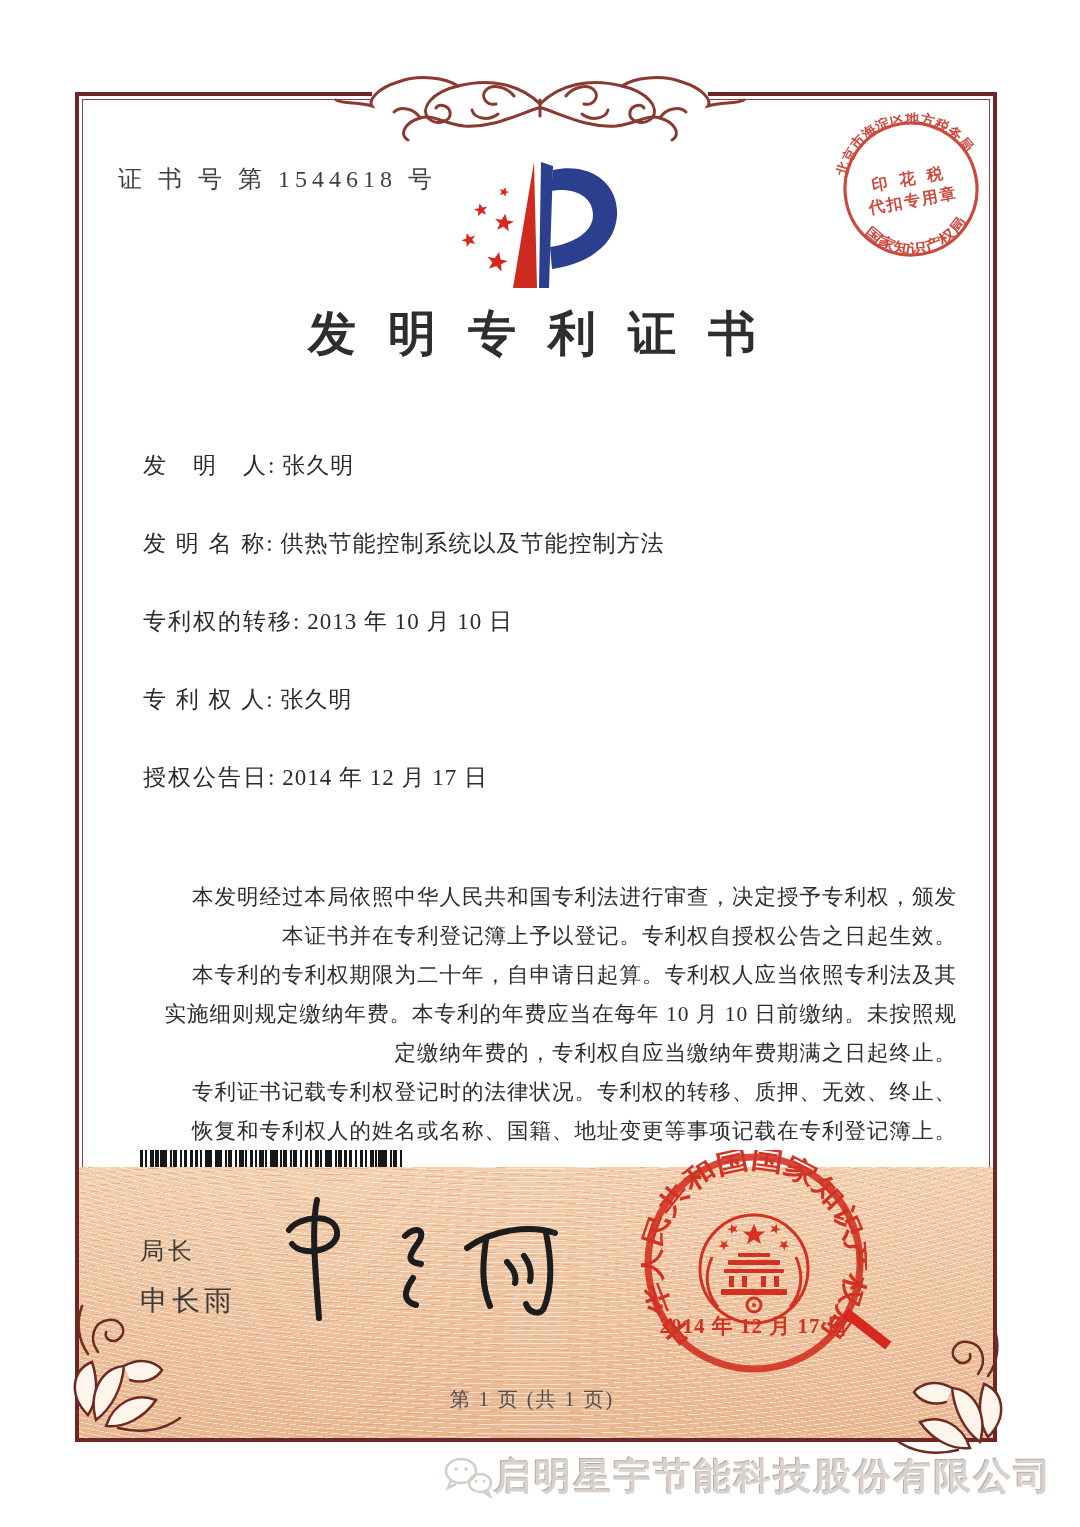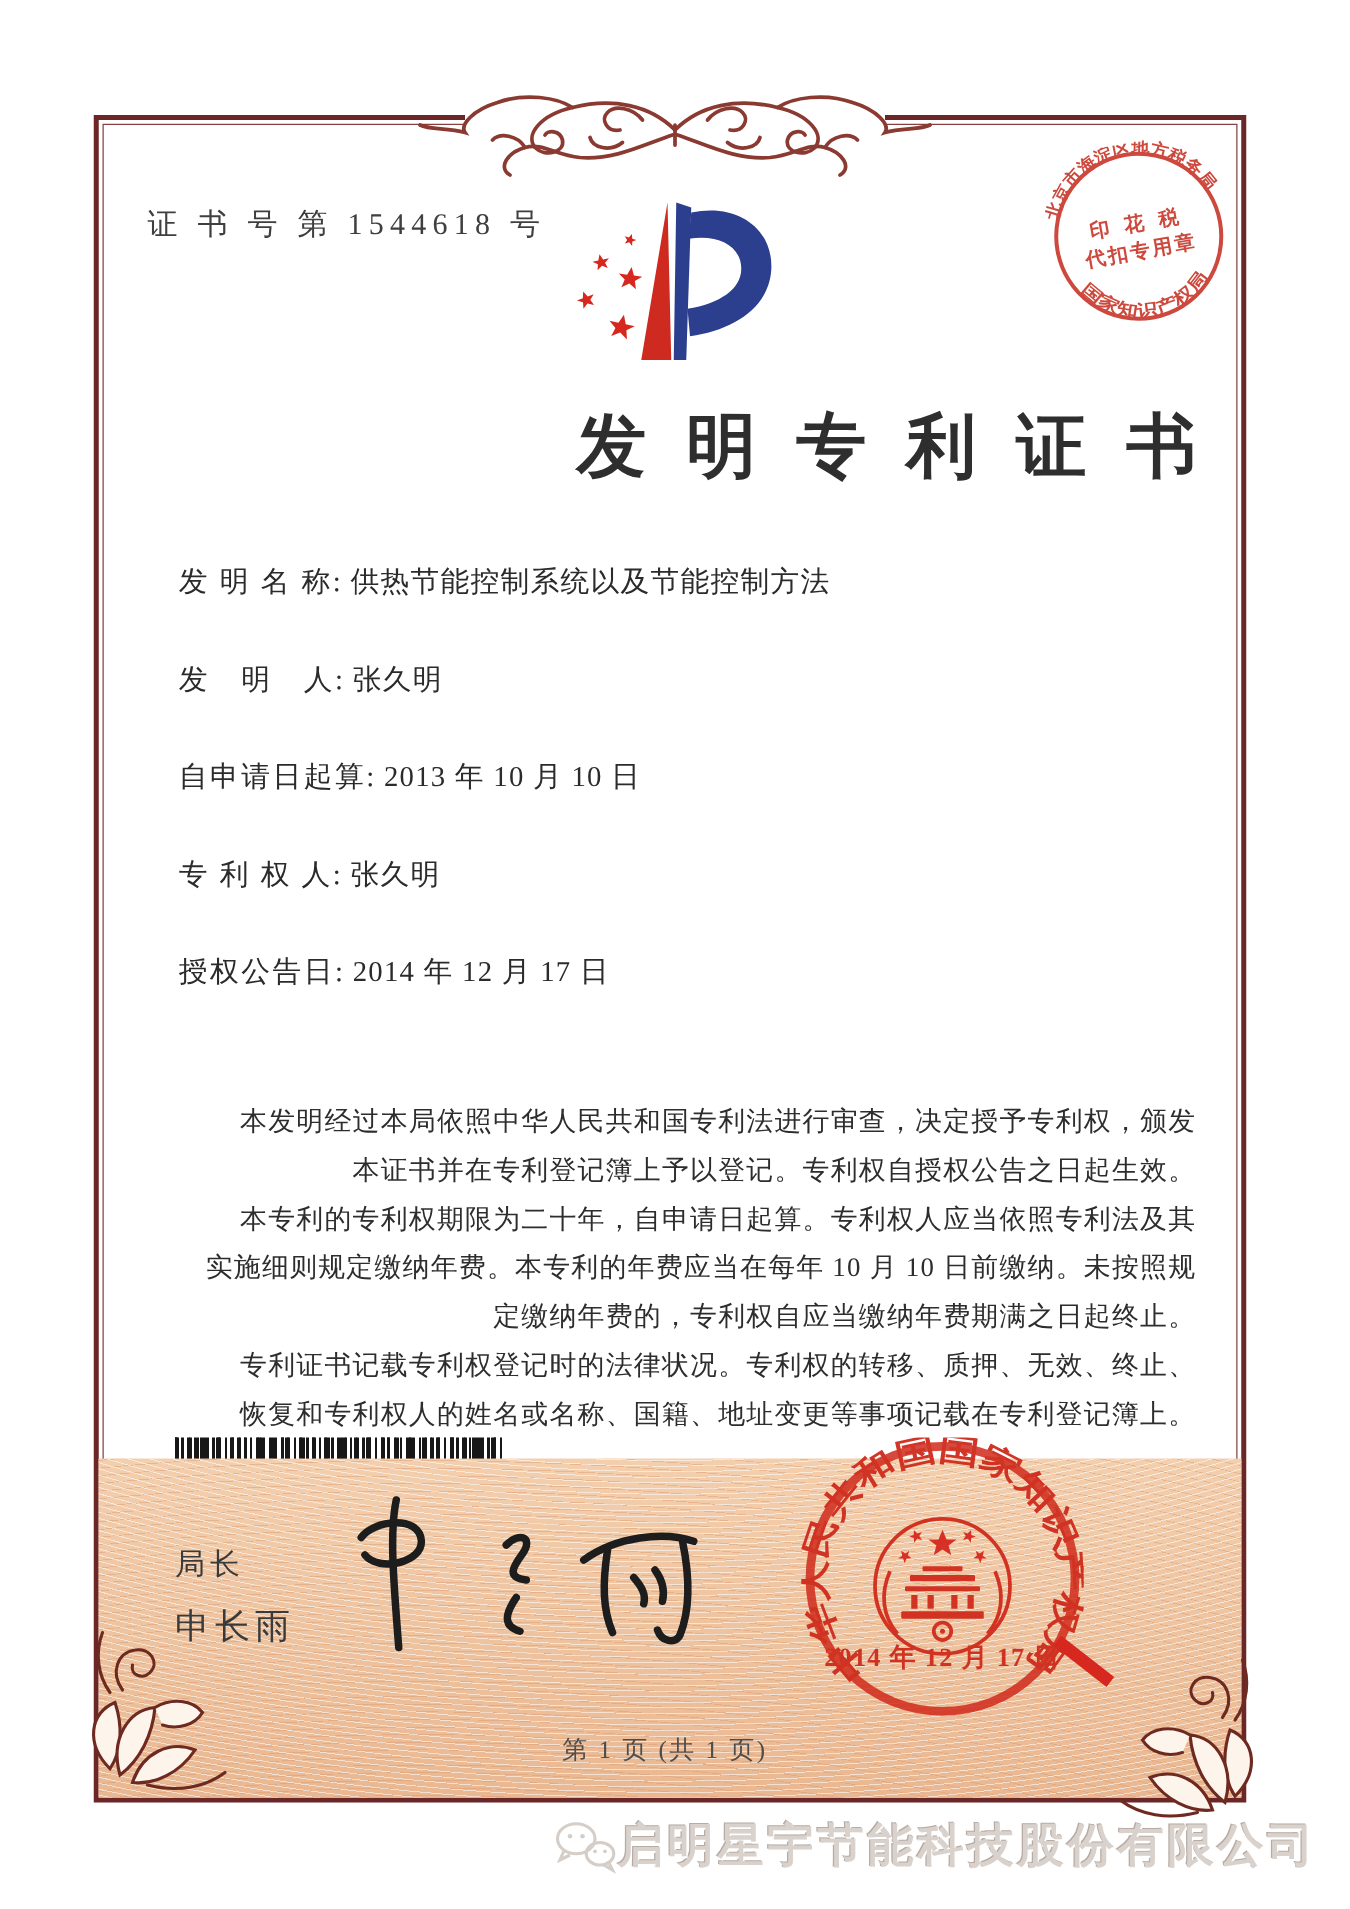--- a/index.html
+++ b/index.html
@@ -21,22 +21,22 @@
   .cert-number{
     position:absolute;left:118px;top:163px;
     font-size:24px;color:#3f3f3f;letter-spacing:5px;
   }
   .logo{position:absolute;left:452px;top:150px;width:182px;height:152px;}
   .tax-stamp{
     position:absolute;left:836px;top:114px;width:150px;height:150px;
     transform:rotate(-10deg);opacity:.92;
   }
   .title{
-    position:absolute;left:75px;top:320px;width:914px;
-    text-align:right;font-size:56px;font-weight:700;color:#2e2e2e;
+    position:absolute;left:75px;top:302px;width:914px;
+    text-align:center;font-size:48px;font-weight:700;color:#2e2e2e;
     letter-spacing:32px;text-indent:32px;
   }
   
   .fields{position:absolute;left:143px;top:452px;width:800px;}
   .field-row{margin-bottom:50px;font-size:23px;line-height:28px;color:#2b2b2b;}
   .field-label{letter-spacing:2px;}
   .field-value{letter-spacing:1px;}
   
   .body-text{
     position:absolute;left:143px;top:878px;width:814px;
@@ -142,29 +142,29 @@
     <path id="taxBot" d="M -53 35 A 63 63 0 0 0 53 35" fill="none"></path>
     <text font-size="13.5" fill="#c93a2e" font-weight="bold">
       <textPath href="#taxBot" textLength="118" lengthAdjust="spacingAndGlyphs">国家知识产权局</textPath>
     </text>
   </svg>
 
   <div class="title">发明专利证书</div>
 
   <div class="fields">
     <div class="field-row">
+      <span class="field-label">发　明　人:</span>
+      <span class="field-value">张久明</span>
+    </div>
+    <div class="field-row">
       <span class="field-label">发 明 名 称:</span>
       <span class="field-value">供热节能控制系统以及节能控制方法</span>
     </div>
     <div class="field-row">
-      <span class="field-label">发　明　人:</span>
-      <span class="field-value">张久明</span>
-    </div>
-    <div class="field-row">
-      <span class="field-label">自申请日起算:</span>
+      <span class="field-label">专利权的转移:</span>
       <span class="field-value">2013 年 10 月 10 日</span>
     </div>
     <div class="field-row">
       <span class="field-label">专 利 权 人:</span>
       <span class="field-value">张久明</span>
     </div>
     <div class="field-row">
       <span class="field-label">授权公告日:</span>
       <span class="field-value">2014 年 12 月 17 日</span>
     </div>

